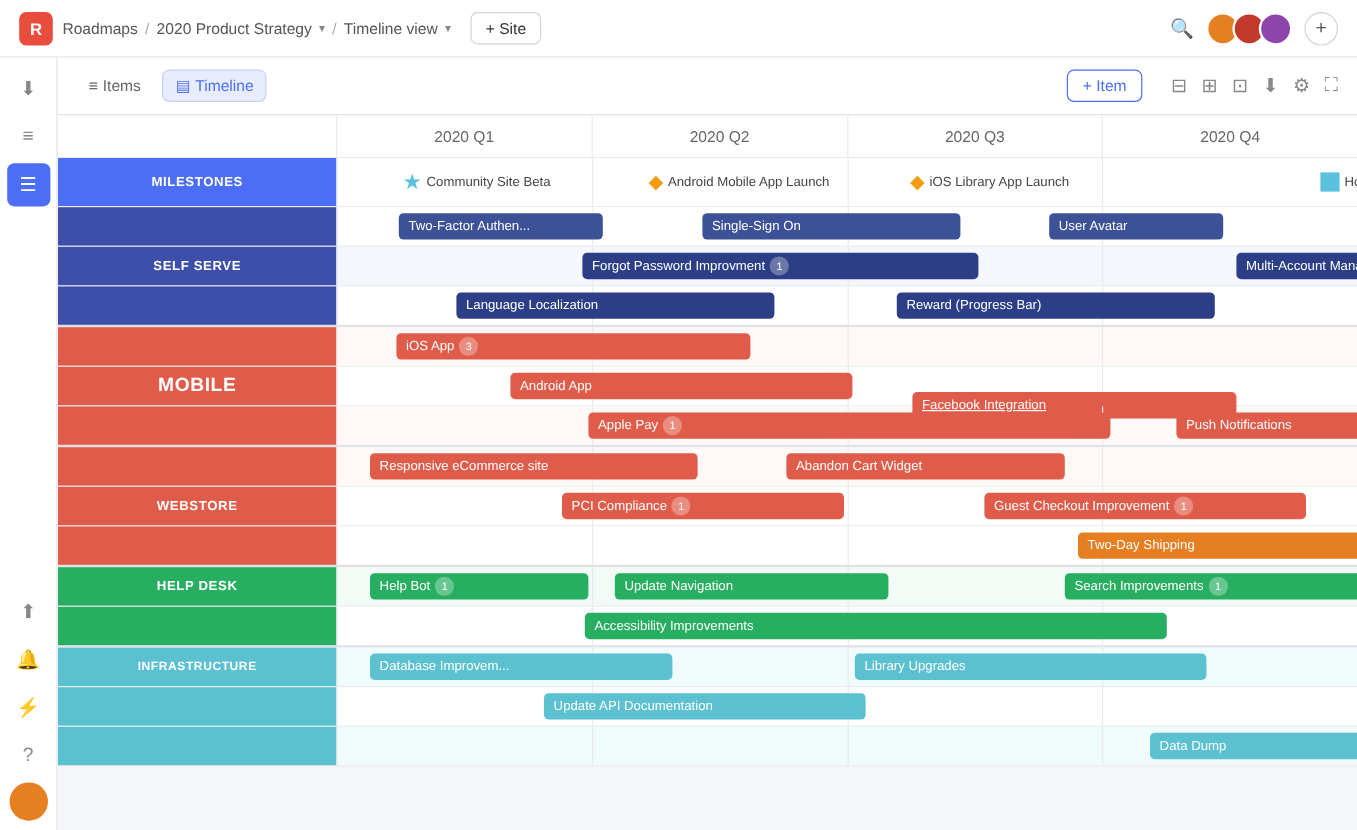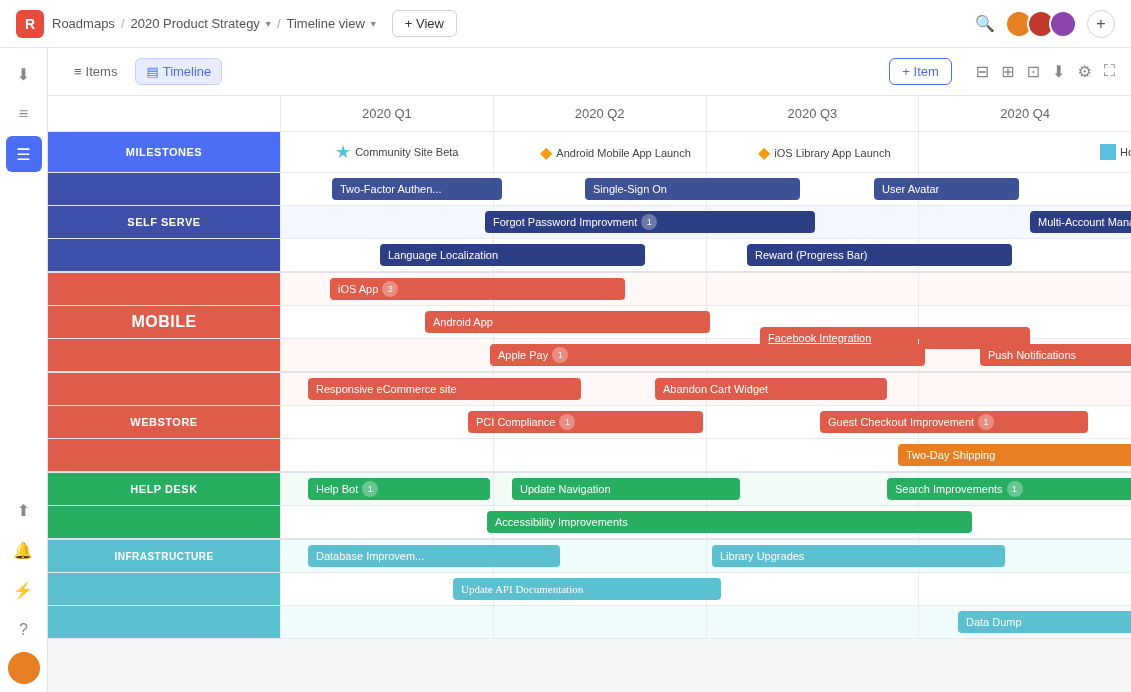--- a/index.html
+++ b/index.html
@@ -81,21 +81,21 @@
   <div id="app-logo">R</div>
   <div id="breadcrumb">
     <span>Roadmaps</span>
     <span class="sep">/</span>
     <span>2020 Product Strategy</span>
     <span class="caret">▾</span>
     <span class="sep">/</span>
     <span>Timeline view</span>
     <span class="caret">▾</span>
   </div>
-  <button id="view-btn">+ View</button>
+  <button id="view-btn">+ Site</button>
   <div id="nav-right">
     <span style="font-size:16px;color:#666;cursor:pointer;">🔍</span>
     <div id="avatars">
       <div class="av" id="av1" style="background:#e67e22;"></div>
       <div class="av" id="av2" style="background:#c0392b;"></div>
       <div class="av" id="av3" style="background:#8e44ad;"></div>
     </div>
     <div id="add-view-btn">+</div>
   </div>
 </div>
@@ -418,21 +418,21 @@
             </div>
             <div class="bar bar-teal" style="left:28px;width:252px;top:5px;">
               <span>Database Improvem...</span>
             </div>
             <div class="bar bar-teal" style="left:432px;width:293px;top:5px;">
               <span>Library Upgrades</span>
             </div>
           </div>
         </div>
 
-        <div class="tl-row" style="background:#fff;font-family:Liberation Serif, serif;">
+        <div class="tl-row" style="background:#fff;">
           <div class="row-label infra-label" style="height:32px;width:232px;flex-shrink:0;background:#5bc0d0;"></div>
           <div style="flex:1;position:relative;height:32px;">
             <div style="position:absolute;top:0;left:0;right:0;bottom:0;display:flex;pointer-events:none;">
               <div style="flex:1;border-left:1px solid #e8eaed;"></div>
               <div style="flex:1;border-left:1px solid #e8eaed;"></div>
               <div style="flex:1;border-left:1px solid #e8eaed;"></div>
               <div style="flex:1;border-left:1px solid #e8eaed;"></div>
             </div>
             <div class="bar bar-teal" style="left:173px;width:268px;top:5px;">
               <span>Update API Documentation</span>

